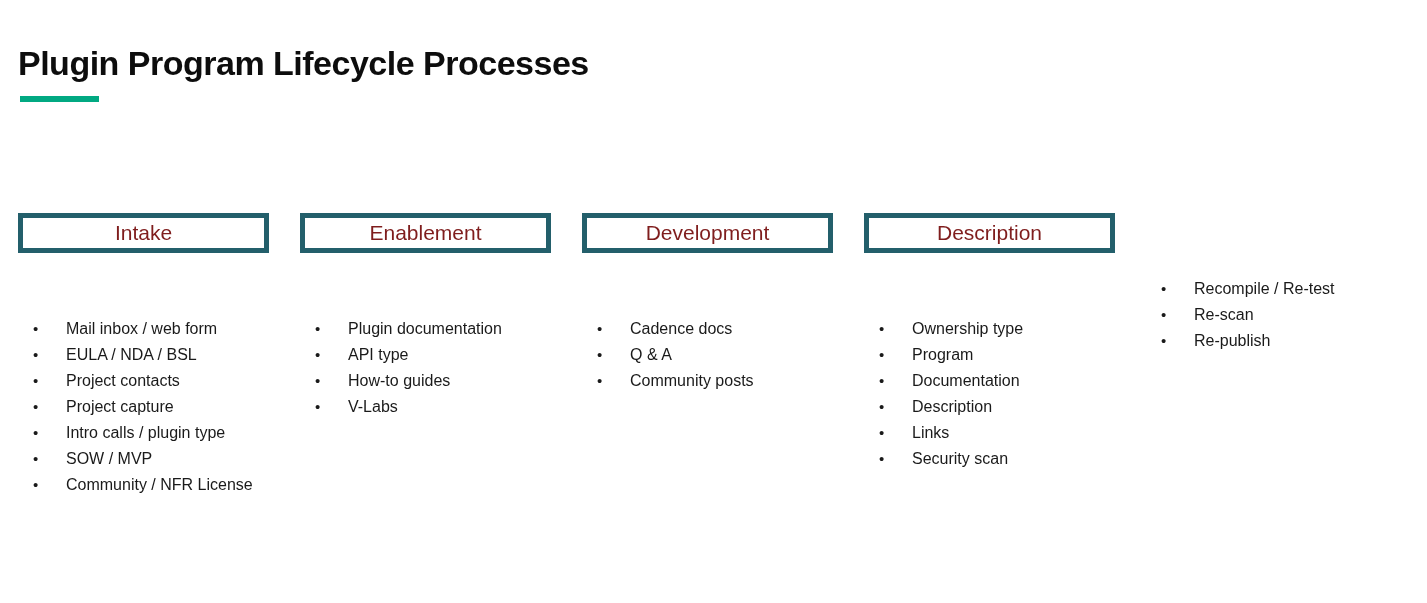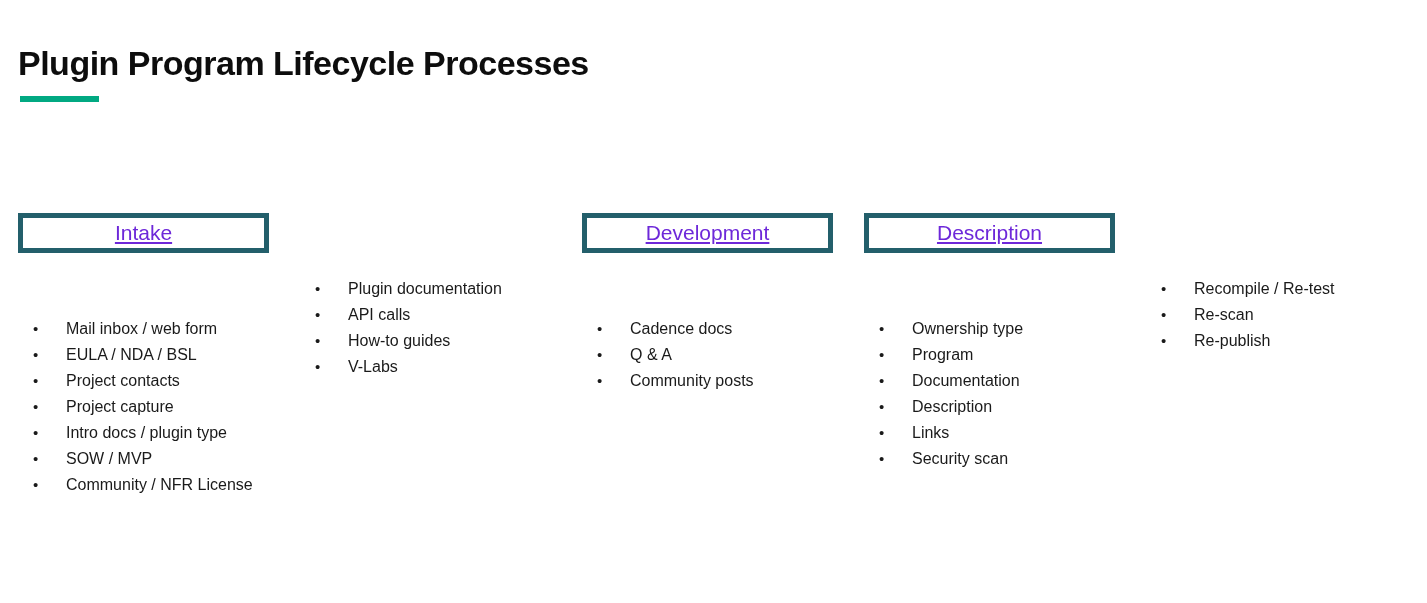--- a/index.html
+++ b/index.html
@@ -52,23 +52,22 @@
     height: 40px;
     border: 5px solid var(--teal, #235f6b);
     background: #ffffff;
     display: flex;
     align-items: center;
     justify-content: center;
   }
   .stage-label {
     font-size: 21px;
     font-weight: 400;
-    color: #6d28d9;
+    color: #7f1d1d;
     white-space: nowrap;
-    text-decoration: underline;
   }
   .items {
     list-style: none;
     margin: 63px 0 0 0;
     padding: 0;
   }
   .item {
     position: relative;
     line-height: 26px;
     font-size: 16px;
@@ -111,45 +110,48 @@
     <span class="item-label">Project contacts</span>
   </li>
 
   <li class="item">
     <span class="bullet">•</span>
     <span class="item-label">Project capture</span>
   </li>
 
   <li class="item">
     <span class="bullet">•</span>
-    <span class="item-label">Intro docs / plugin type</span>
+    <span class="item-label">Intro calls / plugin type</span>
   </li>
 
   <li class="item">
     <span class="bullet">•</span>
     <span class="item-label">SOW / MVP</span>
   </li>
 
   <li class="item">
     <span class="bullet">•</span>
     <span class="item-label">Community / NFR License</span>
   </li>
 </ul>
   </div>
 
   <div class="column">
+    <div class="stage-box">
+      <span class="stage-label">Enablement</span>
+    </div>
     <ul class="items">
   <li class="item">
     <span class="bullet">•</span>
     <span class="item-label">Plugin documentation</span>
   </li>
 
   <li class="item">
     <span class="bullet">•</span>
-    <span class="item-label">API calls</span>
+    <span class="item-label">API type</span>
   </li>
 
   <li class="item">
     <span class="bullet">•</span>
     <span class="item-label">How-to guides</span>
   </li>
 
   <li class="item">
     <span class="bullet">•</span>
     <span class="item-label">V-Labs</span>

